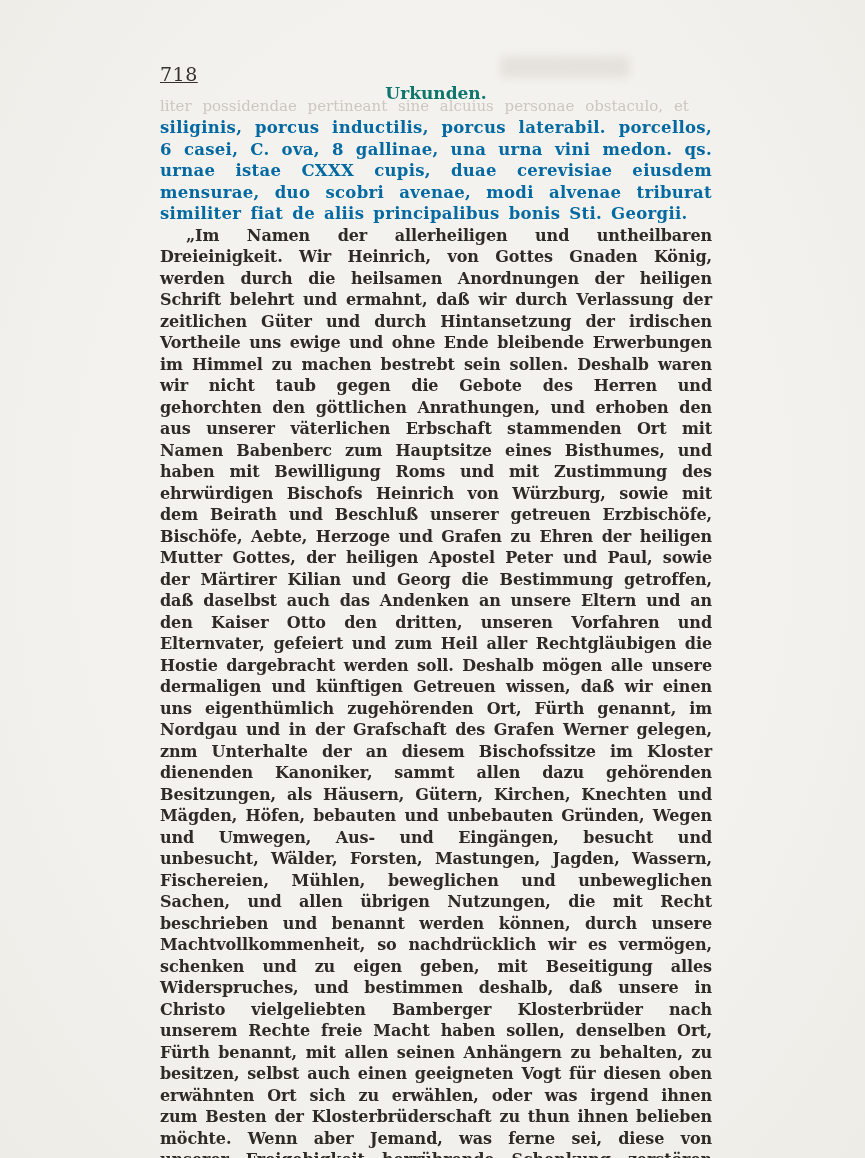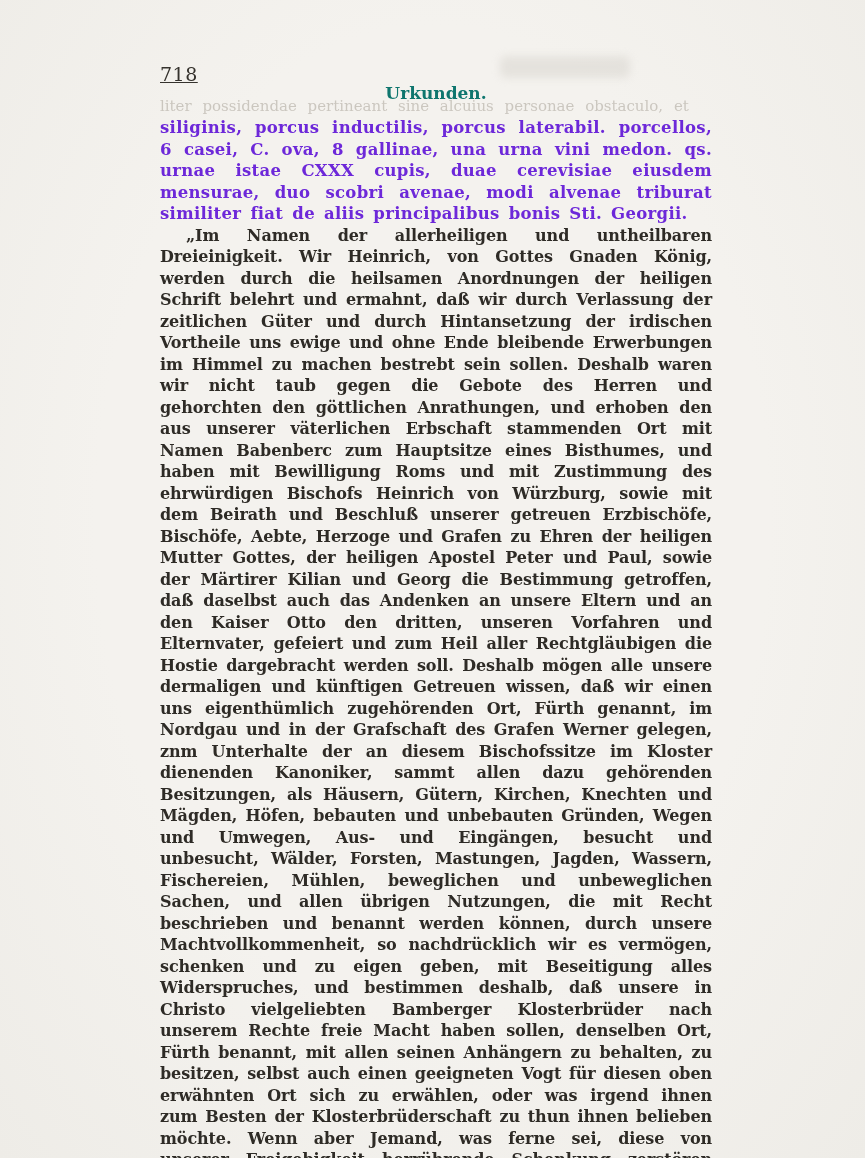--- a/index.html
+++ b/index.html
@@ -76,21 +76,21 @@
     color: #2c2a25;
   }
   .text-block p {
     margin: 0;
     text-align: justify;
   }
   p.latin {
     font-size: 16.5px;
     line-height: 21.5px;
     font-weight: bold;
-    color: #6d28d9;
+    color: #0369a1;
     word-spacing: 3px;
     letter-spacing: 0.3px;
   }
   p.fraktur {
     font-size: 16px;
     line-height: 21.5px;
     font-weight: bold;
     color: #2e2b26;
     text-indent: 26px;
     letter-spacing: -0.1px;

